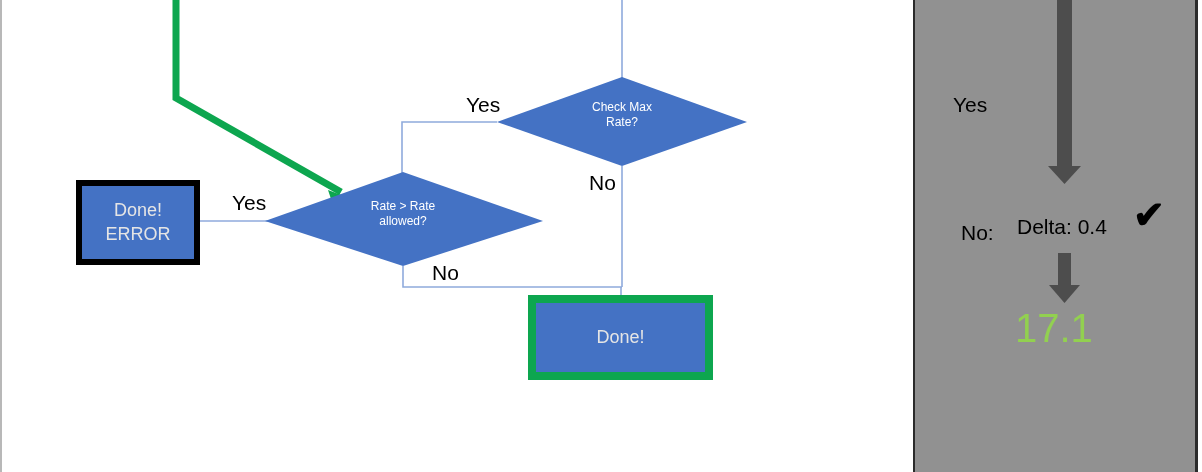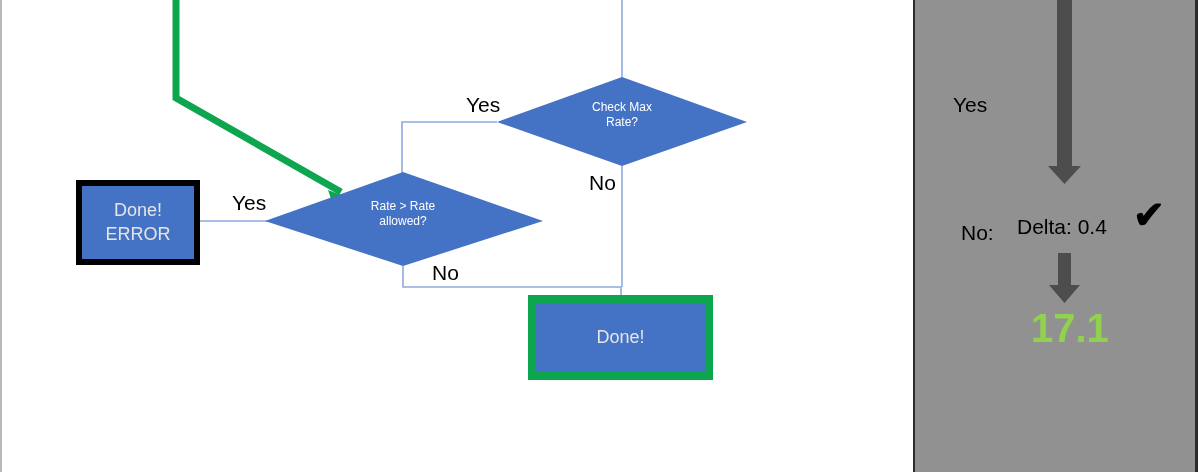--- a/index.html
+++ b/index.html
@@ -114,23 +114,23 @@
   .panel-yes   { left: 38px;  top: 94px; }
   .panel-no    { left: 46px;  top: 210px; margin-top: 12px; }
   .panel-delta { left: 102px; top: 210px; margin-top: 6px; }
   .panel-check {
     left: 218px; top: 196px;
     font-size: 38px;
     font-weight: bold;
     line-height: 1;
   }
   .panel-value {
-    left: 116px; top: 308px;
+    left: 100px; top: 308px;
     font-size: 40px;
-    font-weight: bold;
+    font-weight: normal;
     color: #92d050;
     line-height: 1;
   }
 </style>
 </head>
 <body>
 
 <div id="root">
 
   <div class="left-edge-rule"></div>

